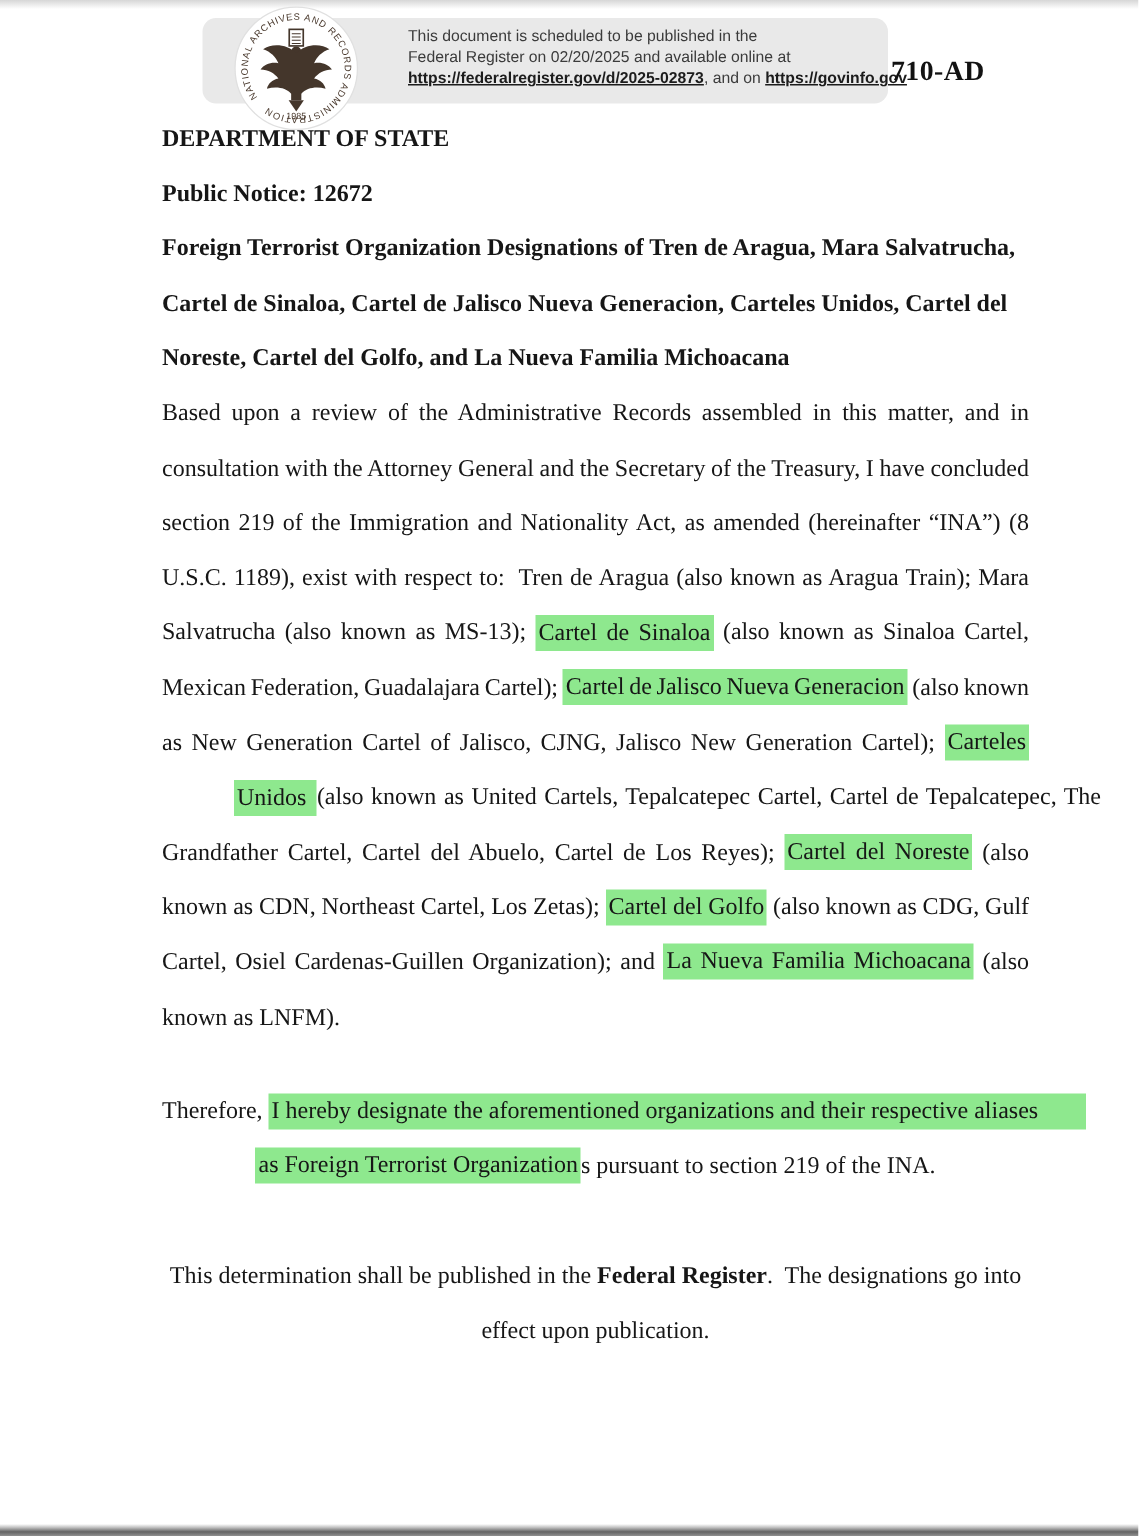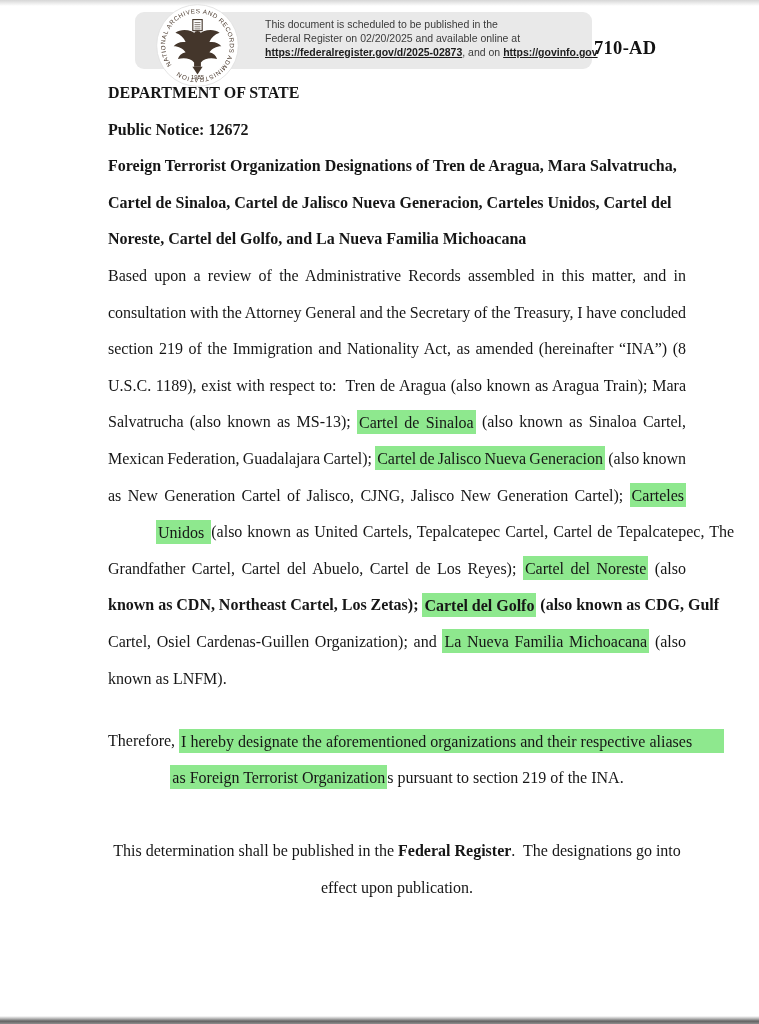--- a/index.html
+++ b/index.html
@@ -7,21 +7,21 @@
     width:759px;height:1024px;position:relative;background:#ffffff;
     font-family:"Liberation Serif","DejaVu Serif",serif;overflow:hidden;
   }
   .top-fade{position:absolute;top:0;left:0;width:759px;height:6px;
     background:linear-gradient(#d6d6d6,#ffffff);}
   .bottom-edge{position:absolute;bottom:0;left:0;width:759px;height:8px;
     background:linear-gradient(to bottom,#ffffff 0%,#bdbdbd 30%,#636363 65%,#8f8f8f 100%);}
   
   .pi-banner{position:absolute;left:135px;top:12px;width:457px;height:57px;
     background:#e9e9e9;border-radius:9px;}
-  .pi-banner-text{position:absolute;left:265px;top:17px;
+  .pi-banner-text{position:absolute;left:272px;top:17px;
     font-family:"Liberation Sans","DejaVu Sans",sans-serif;
     font-size:10.5px;line-height:14px;color:#3b3b3b;white-space:nowrap;}
   .pi-banner-text a{color:#1c1c1c;font-weight:bold;text-decoration:underline;cursor:pointer;}
   .seal{position:absolute;left:155px;top:3px;width:85px;height:85px;}
   .rin{position:absolute;left:594px;top:38px;font-weight:bold;font-size:18.5px;
     color:#121212;letter-spacing:0.3px;white-space:nowrap;}
   
   .doc{position:absolute;left:108px;top:75px;width:578px;color:#161616;}
   .line{height:36.6px;line-height:36.6px;font-size:16px;white-space:pre;}
   .b{font-weight:bold;}
@@ -84,21 +84,21 @@
     <div data-name="paragraph-basis">
       <div class="line just" data-name="text-line" style="word-spacing: 3.22px;"><span data-name="text-segment">Based upon a review of the Administrative Records assembled in this matter, and in</span></div>
       <div class="line just" data-name="text-line" style="word-spacing: -0.23px;"><span data-name="text-segment">consultation with the Attorney General and the Secretary of the Treasury, I have concluded</span></div>
       <div class="line just" data-name="text-line" style="word-spacing: 1.63px;"><span data-name="text-segment">section 219 of the Immigration and Nationality Act, as amended (hereinafter “INA”) (8</span></div>
       <div class="line just" data-name="text-line" style="word-spacing: 0.74px;"><span data-name="text-segment">U.S.C. 1189), exist with respect to:  Tren de Aragua (also known as Aragua Train); Mara</span></div>
       <div class="line just" data-name="text-line" style="word-spacing: 2.25px;"><span data-name="text-segment">Salvatrucha (also known as MS-13); </span><span class="hl" data-name="highlighted-text">Cartel de Sinaloa</span><span data-name="text-segment"> (also known as Sinaloa Cartel,</span></div>
       <div class="line just" data-name="text-line" style="word-spacing: -0.84px;"><span data-name="text-segment">Mexican Federation, Guadalajara Cartel); </span><span class="hl" data-name="highlighted-text">Cartel de Jalisco Nueva Generacion</span><span data-name="text-segment"> (also known</span></div>
       <div class="line just" data-name="text-line" style="word-spacing: 2.3px;"><span data-name="text-segment">as New Generation Cartel of Jalisco, CJNG, Jalisco New Generation Cartel); </span><span class="hl" data-name="highlighted-text">Carteles</span></div>
       <div class="line just" data-name="text-line" style="word-spacing: 1.01px; margin-left: 48px;"><span class="hl" data-name="highlighted-text">Unidos </span><span data-name="text-segment">(also known as United Cartels, Tepalcatepec Cartel, Cartel de Tepalcatepec, The</span></div>
       <div class="line just" data-name="text-line" style="word-spacing: 2.51px;"><span data-name="text-segment">Grandfather Cartel, Cartel del Abuelo, Cartel de Los Reyes); </span><span class="hl" data-name="highlighted-text">Cartel del Noreste</span><span data-name="text-segment"> (also</span></div>
-      <div class="line just" data-name="text-line" style="word-spacing: -0.1px; font-weight: bold;"><span data-name="text-segment">known as CDN, Northeast Cartel, Los Zetas); </span><span class="hl" data-name="highlighted-text">Cartel del Golfo</span><span data-name="text-segment"> (also known as CDG, Gulf</span></div>
+      <div class="line just" data-name="text-line" style="word-spacing: -0.1px;"><span data-name="text-segment">known as CDN, Northeast Cartel, Los Zetas); </span><span class="hl" data-name="highlighted-text">Cartel del Golfo</span><span data-name="text-segment"> (also known as CDG, Gulf</span></div>
       <div class="line just" data-name="text-line" style="word-spacing: 1.71px;"><span data-name="text-segment">Cartel, Osiel Cardenas-Guillen Organization); and </span><span class="hl" data-name="highlighted-text">La Nueva Familia Michoacana</span><span data-name="text-segment"> (also</span></div>
       <div class="line" data-name="text-line"><span data-name="text-segment">known as LNFM).</span></div>
     </div>
     <div data-name="paragraph-therefore">
       <div class="line" data-name="text-line"><span data-name="text-segment">Therefore, </span><span class="hl hl-ext" data-name="highlighted-text">I hereby designate the aforementioned organizations and their respective aliases</span></div>
       <div class="line" data-name="text-line"><span class="hl" data-name="highlighted-text">as Foreign Terrorist Organization</span><span data-name="text-segment">s pursuant to section 219 of the INA.</span></div>
     </div>
     <div data-name="paragraph-publication">
       <div class="line" data-name="text-line"><span data-name="text-segment">This determination shall be published in the </span><span class="b" data-name="text-segment">Federal Register</span><span data-name="text-segment">.  The designations go into</span></div>
       <div class="line" data-name="text-line"><span data-name="text-segment">effect upon publication.</span></div>

